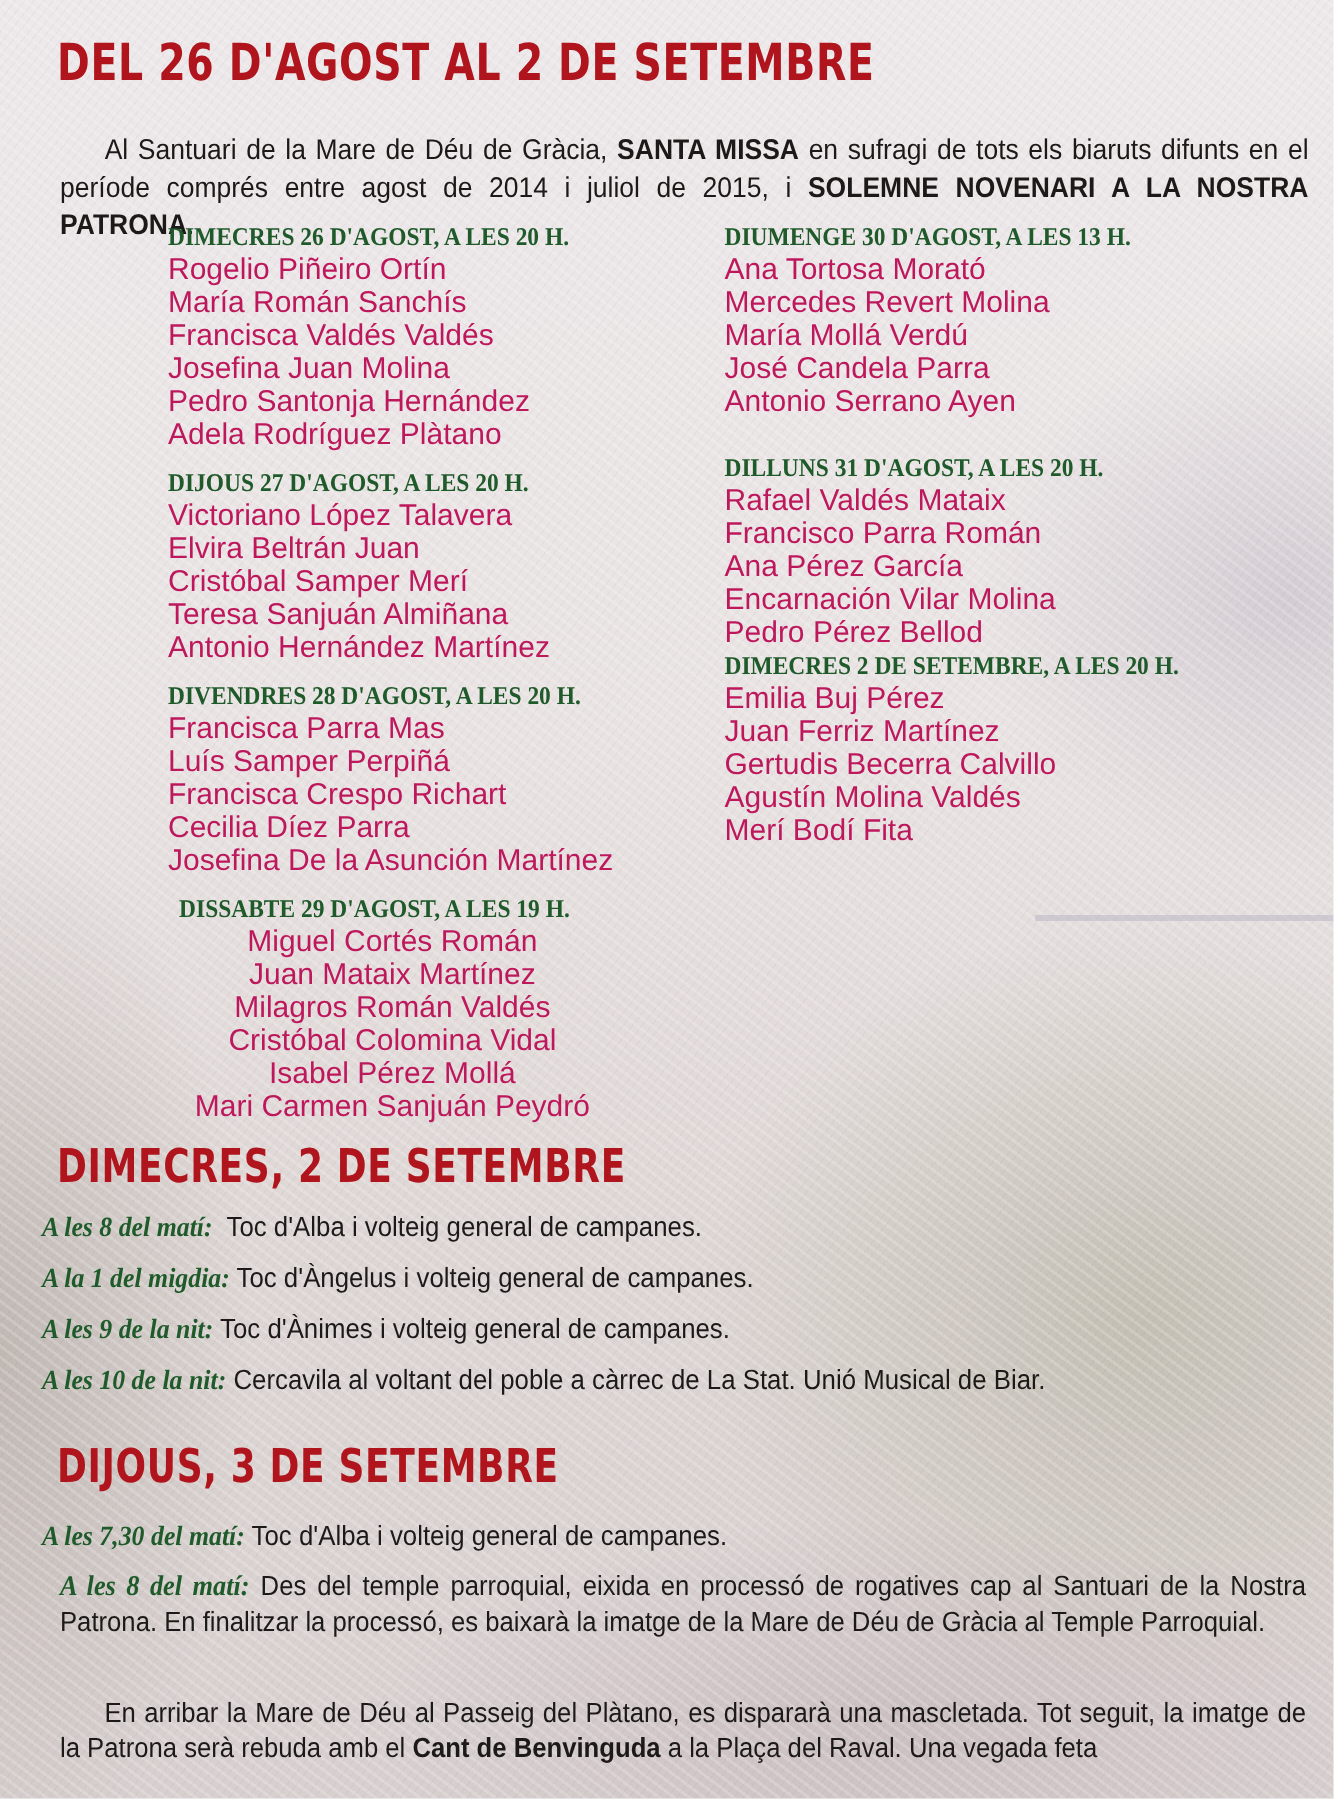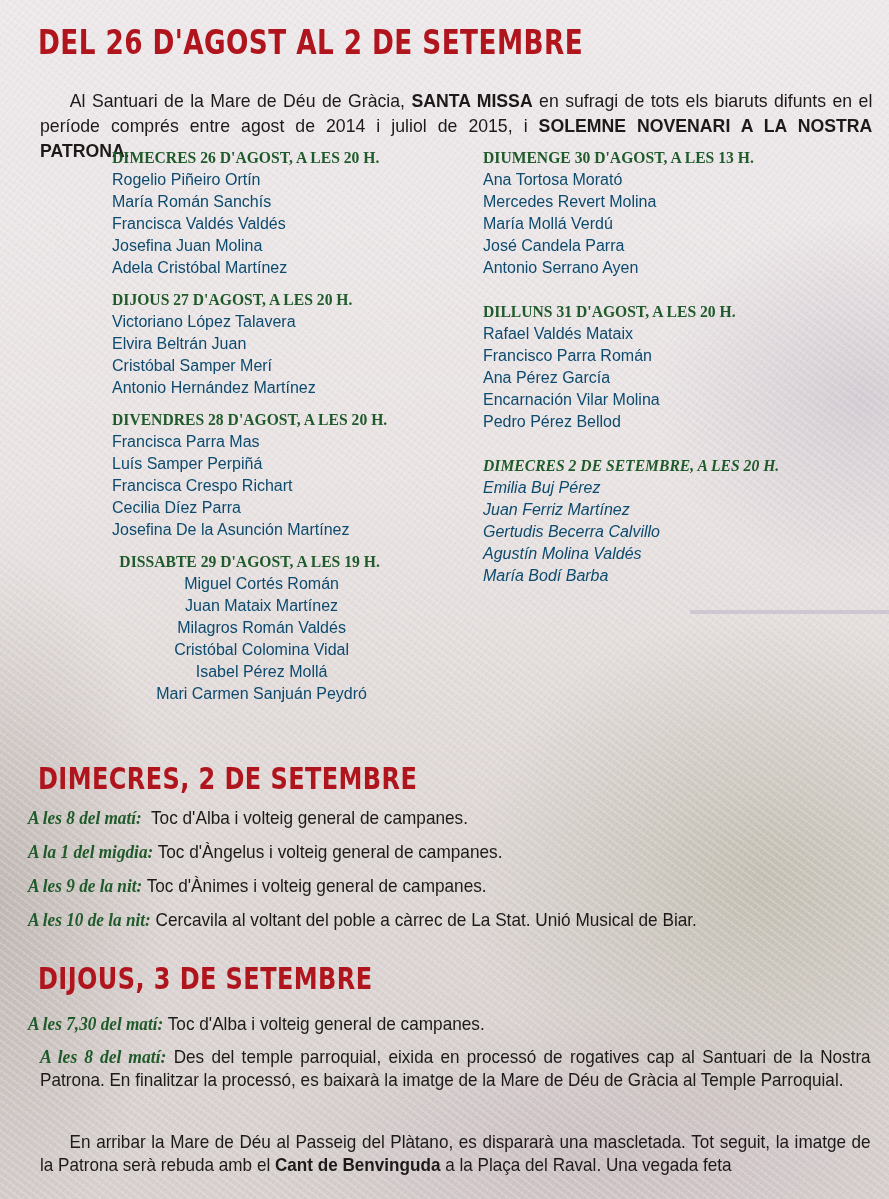--- a/index.html
+++ b/index.html
@@ -53,22 +53,22 @@
   #col-left { left: 112px; top: 147px; }
   #col-right { left: 483px; top: 147px; }
 
   .day-block { margin: 0; }
   .day-title {
     font-family: "Liberation Serif", serif; font-weight: bold;
     color: #1f5a2a; font-size: 17px; line-height: 22px; white-space: nowrap;
     transform: scaleX(0.92); transform-origin: left center;
   }
   .name {
-    font-size: 16px; line-height: 22px; white-space: nowrap;
-    font-family: "Liberation Sans", sans-serif; color: #0c4a6e;
+    font-size: 20px; line-height: 22px; white-space: nowrap;
+    font-family: "Liberation Sans", sans-serif; color: #be185d;
   }
 
   .schedule { position: absolute; left: 28px; width: 830px; }
   .sched-item {
     font-size: 18.5px; line-height: 24px; white-space: nowrap;
     transform: scaleX(0.93); transform-origin: left center;
   }
   .sched-time {
     font-family: "Liberation Serif", serif; font-style: italic; font-weight: bold;
     color: #1f5a2a;
@@ -95,27 +95,29 @@
 
   <div class="intro"><span class="indent"></span><span>Al Santuari de la Mare de Déu de Gràcia, </span><b>SANTA MISSA</b><span> en sufragi de tots els biaruts difunts en el període comprés entre agost de 2014 i juliol de 2015, i </span><b>SOLEMNE NOVENARI A LA NOSTRA PATRONA</b><span>.</span></div>
 
   <div id="col-left" class="col">
       <div class="day-block">
         <div class="day-title">DIMECRES 26 D'AGOST, A LES 20 H.</div>
         <div class="name">Rogelio Piñeiro Ortín</div>
         <div class="name">María Román Sanchís</div>
         <div class="name">Francisca Valdés Valdés</div>
         <div class="name">Josefina Juan Molina</div>
-        <div class="name">Adela Cristóbal Martínez</div>
+        <div class="name">Pedro Santonja Hernández</div>
+        <div class="name">Adela Rodríguez Plàtano</div>
       </div>
       <div class="day-block" style="margin-top: 10px;">
         <div class="day-title">DIJOUS 27 D'AGOST, A LES 20 H.</div>
         <div class="name">Victoriano López Talavera</div>
         <div class="name">Elvira Beltrán Juan</div>
         <div class="name">Cristóbal Samper Merí</div>
+        <div class="name">Teresa Sanjuán Almiñana</div>
         <div class="name">Antonio Hernández Martínez</div>
       </div>
       <div class="day-block" style="margin-top: 10px;">
         <div class="day-title">DIVENDRES 28 D'AGOST, A LES 20 H.</div>
         <div class="name">Francisca Parra Mas</div>
         <div class="name">Luís Samper Perpiñá</div>
         <div class="name">Francisca Crespo Richart</div>
         <div class="name">Cecilia Díez Parra</div>
         <div class="name">Josefina De la Asunción Martínez</div>
       </div>
@@ -139,27 +141,27 @@
         <div class="name">Antonio Serrano Ayen</div>
       </div>
       <div class="day-block" style="margin-top: 22px;">
         <div class="day-title">DILLUNS 31 D'AGOST, A LES 20 H.</div>
         <div class="name">Rafael Valdés Mataix</div>
         <div class="name">Francisco Parra Román</div>
         <div class="name">Ana Pérez García</div>
         <div class="name">Encarnación Vilar Molina</div>
         <div class="name">Pedro Pérez Bellod</div>
       </div>
-      <div class="day-block" style="margin-top: 22px; font-style: italic;">
+      <div class="day-block" style="">
         <div class="day-title">DIMECRES 2 DE SETEMBRE, A LES 20 H.</div>
         <div class="name">Emilia Buj Pérez</div>
         <div class="name">Juan Ferriz Martínez</div>
         <div class="name">Gertudis Becerra Calvillo</div>
         <div class="name">Agustín Molina Valdés</div>
-        <div class="name">María Bodí Barba</div>
+        <div class="name">Merí Bodí Fita</div>
       </div>
     </div>
 
   <div id="h2" class="red-heading">DIMECRES, 2 DE SETEMBRE</div>
 
   <div class="schedule" style="top:806px;">
     <div class="sched-item" style="height:34px;"><span class="sched-time">A les 8 del matí:</span><span class="sched-text" style="white-space:pre">  Toc d'Alba i volteig general de campanes.</span></div>
     <div class="sched-item" style="height:34px;"><span class="sched-time">A la 1 del migdia:</span><span class="sched-text" style="white-space:pre"> Toc d'Àngelus i volteig general de campanes.</span></div>
     <div class="sched-item" style="height:34px;"><span class="sched-time">A les 9 de la nit:</span><span class="sched-text" style="white-space:pre"> Toc d'Ànimes i volteig general de campanes.</span></div>
     <div class="sched-item" style="height:34px;"><span class="sched-time">A les 10 de la nit:</span><span class="sched-text" style="white-space:pre"> Cercavila al voltant del poble a càrrec de La Stat. Unió Musical de Biar.</span></div>

